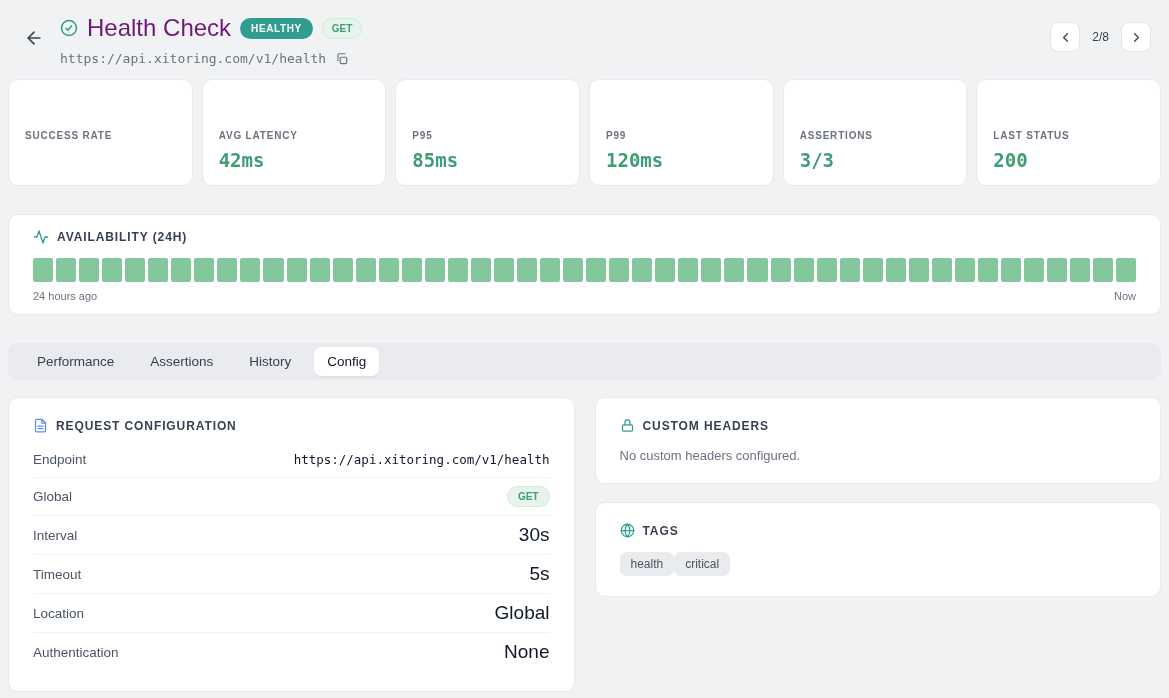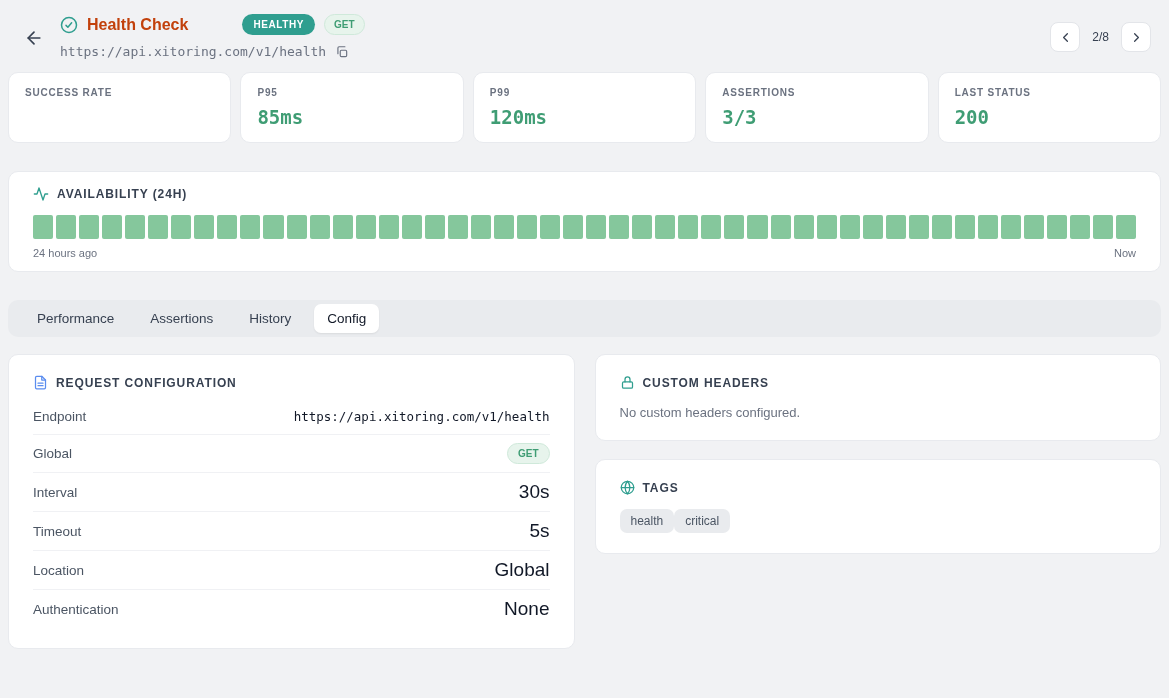--- a/index.html
+++ b/index.html
@@ -9,34 +9,34 @@
     font-family:"Liberation Sans", sans-serif;
     color:#1f2937;
   }
   .page { padding:8px; height:100%; }
 
   
   .topbar { display:flex; align-items:flex-start; padding:6px 10px 13px; }
   .back-btn { background:none; border:none; cursor:pointer; padding:6px; margin-top:8px; display:flex; }
   .title-block { margin-left:10px; flex:1; }
   .title-row { display:flex; align-items:center; gap:9px; }
-  .page-title { font-size:16px; font-weight:bold; color:#c2410c; }
-  .badge-healthy { background:#2f9e8f; color:#fff; font-size:10px; font-weight:bold; letter-spacing:.6px; padding:5px 11px; border-radius:999px;margin-left:45px; }
+  .page-title { font-size:24px; font-weight:normal; color:#701a75; }
+  .badge-healthy { background:#2f9e8f; color:#fff; font-size:10px; font-weight:bold; letter-spacing:.6px; padding:5px 11px; border-radius:999px; }
   .badge-get { background:#e7f4ec; color:#3f9d74; border:1px solid #cfe9da; font-size:10px; font-weight:bold; padding:4px 9px; border-radius:999px; }
   .url-row { display:flex; align-items:center; gap:9px; margin-top:9px; }
   .url { font-family:"DejaVu Sans Mono", monospace; font-size:13px; color:#6b7280; }
   .icon-btn { background:none; border:none; cursor:pointer; display:flex; }
   .pager { display:flex; align-items:center; gap:12px; margin-top:8px;justify-content:flex-end; }
   .pager-btn { width:30px; height:30px; background:#fff; border:1px solid #e3e5e9; border-radius:8px; display:flex; align-items:center; justify-content:center; cursor:pointer; }
   .pager-count { font-size:12px; color:#374151; }
 
   
   .stats-row { display:flex; gap:9px; }
   .stat-card { flex:1; background:#fff; border:1px solid #e8eaee; border-radius:10px; padding:14px 16px; }
-  .stat-label { font-size:10px; font-weight:bold; letter-spacing:.8px; color:#6b7280; }
+  .stat-label { font-size:10px; font-weight:bold; letter-spacing:.8px; color:#6b7280;margin-top:36px; }
   .stat-value { margin-top:8px; font-family:"DejaVu Sans Mono", monospace; font-size:19px; font-weight:bold; color:#3f9d74; }
 
   
   .avail-card { margin-top:28px; background:#fff; border:1px solid #e8eaee; border-radius:10px; padding:14px 24px 12px 24px; }
   .card-title-row { display:flex; align-items:center; gap:8px; }
   .card-title { font-size:12px; font-weight:bold; letter-spacing:.9px; color:#374151; }
   .bars { display:flex; gap:3px; margin-top:13px; }
   .seg { flex:1; height:24px; background:#85c79c; border-radius:2px; }
   .bar-labels { display:flex; justify-content:space-between; margin-top:8px; font-size:11px; color:#6b7280; }
 
@@ -115,20 +115,24 @@
         </span>
       </button>
     </div>
   </header>
 
   <div class="stats-row">
     <div class="stat-card">
       <div class="stat-label">SUCCESS RATE</div>
     </div>
     <div class="stat-card">
+      <div class="stat-label">AVG LATENCY</div>
+      <div class="stat-value">42ms</div>
+    </div>
+    <div class="stat-card">
       <div class="stat-label">P95</div>
       <div class="stat-value">85ms</div>
     </div>
     <div class="stat-card">
       <div class="stat-label">P99</div>
       <div class="stat-value">120ms</div>
     </div>
     <div class="stat-card">
       <div class="stat-label">ASSERTIONS</div>
       <div class="stat-value">3/3</div>

